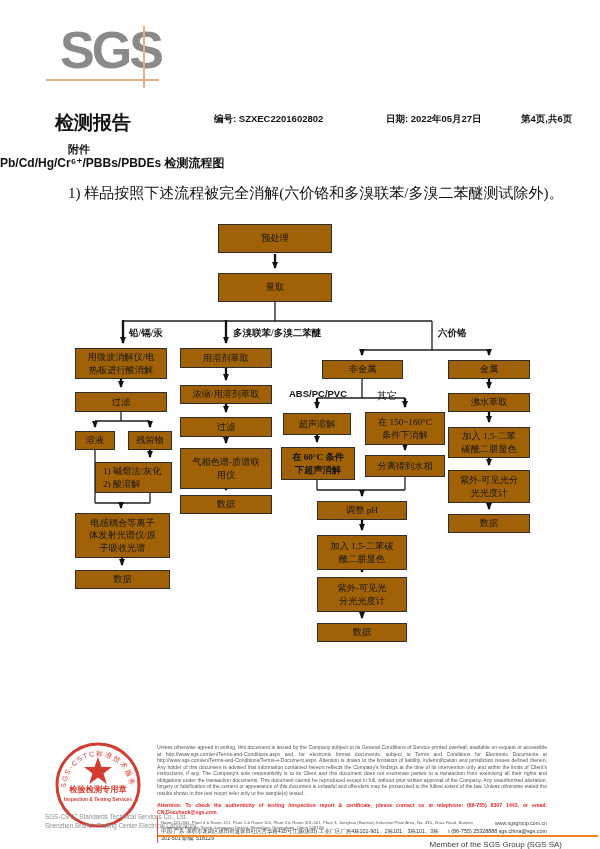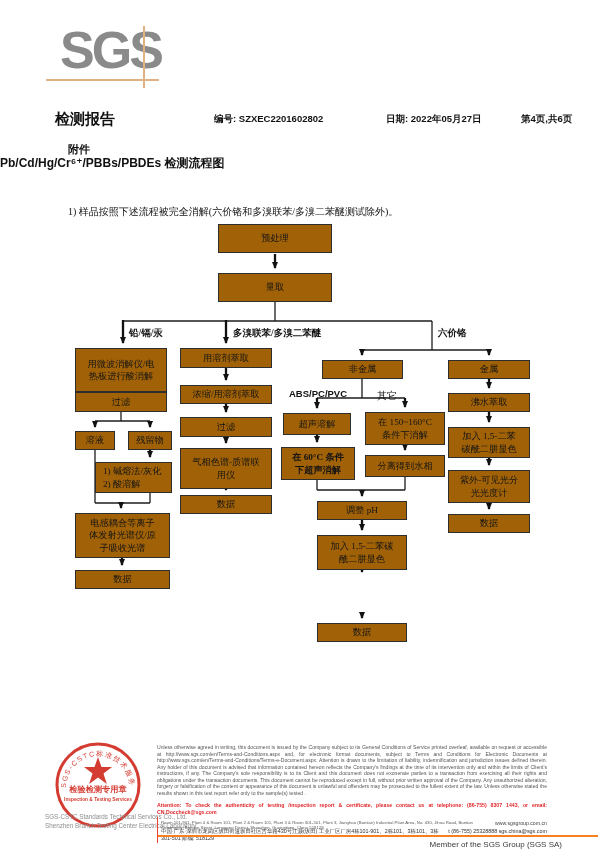--- a/index.html
+++ b/index.html
@@ -5,25 +5,25 @@
   html,body{margin:0;padding:0;background:#e9e9e9;}
   .page{position:relative;width:600px;height:849px;background:#ffffff;overflow:hidden;
         font-family:"Liberation Serif","DejaVu Serif",serif;}
   .abs{position:absolute;}
   .sans{font-family:"Liberation Sans","DejaVu Sans",sans-serif;}
   
   .sgs-word{position:absolute;left:60px;top:24px;font-family:"Liberation Sans","DejaVu Sans",sans-serif;
             font-weight:800;font-size:52px;line-height:1;color:#8a8a8a;letter-spacing:-3px;}
   .tan-v{position:absolute;left:143px;top:26px;width:1.6px;height:62px;background:#dfb183;}
   .tan-h{position:absolute;left:46px;top:79px;width:113px;height:1.6px;background:#dfb183;}
-  .report-title{position:absolute;left:55px;top:110px;font-weight:bold;font-size:15px;color:#111;}
+  .report-title{position:absolute;left:55px;top:110px;font-weight:bold;font-size:19px;color:#111;}
   .hmeta{position:absolute;top:113px;font-weight:bold;font-size:9.5px;color:#111;}
   .attach{position:absolute;left:68px;top:142px;font-weight:bold;font-size:11px;color:#111;}
   .flow-title{position:absolute;left:0;top:155px;width:600px;text-align:left;font-weight:bold;font-size:12px;color:#111;}
-  .note1{position:absolute;left:68px;top:184px;font-size:10px;color:#111;margin-top:21px;}
+  .note1{position:absolute;left:68px;top:184px;font-size:15px;color:#111;}
   
   .fbox{position:absolute;box-sizing:border-box;border:1.1px solid #2e2e2e;background:#a16207;
         display:flex;align-items:center;justify-content:center;text-align:center;
         font-size:9.2px;line-height:1.32;color:#141414;white-space:pre-line;}
   .fbox.leftalign{justify-content:flex-start;text-align:left;padding-left:5px;}
   .flabel{position:absolute;font-weight:bold;font-size:9.5px;color:#111;white-space:nowrap;}
   svg.wires{position:absolute;left:0;top:0;pointer-events:none;}
   line.thin{stroke:#1c1c1c;stroke-width:1.3;}
   line.arr{stroke:#111;stroke-width:2.3;}
   
@@ -116,21 +116,21 @@
     <line class="arr" x1="489" y1="503" x2="489" y2="509" marker-end="url(#ah)"></line>
   </svg>
 
   <div class="fbox" style="left:218px;top:224px;width:114px;height:29px;">预处理</div>
   <div class="fbox" style="left:218px;top:273px;width:114px;height:29px;">量取</div>
 
   <div class="flabel" style="left:129px;top:327px;">铅/镉/汞</div>
   <div class="flabel" style="left:233px;top:327px;">多溴联苯/多溴二苯醚</div>
   <div class="flabel" style="left:438px;top:327px;">六价铬</div>
 
-  <div class="fbox" style="left:75px;top:348px;width:92px;height:44px;">用微波消解仪/电
+  <div class="fbox" style="left:75px;top:348px;width:92px;height:31px;">用微波消解仪/电
 热板进行酸消解</div>
   <div class="fbox" style="left:75px;top:392px;width:92px;height:20px;">过滤</div>
   <div class="fbox" style="left:75px;top:431px;width:40px;height:19px;">溶液</div>
   <div class="fbox" style="left:128px;top:431px;width:44px;height:19px;">残留物</div>
   <div class="fbox leftalign" style="left:95px;top:462px;width:77px;height:31px;padding-left:7px;">1) 碱熔法/灰化
 2) 酸溶解</div>
   <div class="fbox" style="left:75px;top:513px;width:95px;height:45px;">电感耦合等离子
 体发射光谱仪/原
 子吸收光谱</div>
   <div class="fbox" style="left:75px;top:570px;width:95px;height:19px;">数据</div>
@@ -147,20 +147,22 @@
   <div class="flabel" style="left:377px;top:389px;font-weight:normal;font-size:10px;">其它</div>
   <div class="fbox" style="left:283px;top:413px;width:68px;height:22px;">超声溶解</div>
   <div class="fbox" style="left:365px;top:412px;width:80px;height:33px;">在 150~160°C
 条件下消解</div>
   <div class="fbox" style="left:281px;top:447px;width:74px;height:33px;font-weight:bold;">在 60°C 条件
 下超声消解</div>
   <div class="fbox" style="left:365px;top:455px;width:80px;height:22px;">分离得到水相</div>
   <div class="fbox" style="left:317px;top:501px;width:90px;height:19px;">调整 pH</div>
   <div class="fbox" style="left:317px;top:535px;width:90px;height:35px;">加入 1,5-二苯碳
 酰二肼显色</div>
+  <div class="fbox" style="left:317px;top:577px;width:90px;height:35px;">紫外-可见光
+分光光度计</div>
   <div class="fbox" style="left:317px;top:623px;width:90px;height:19px;">数据</div>
 
   <div class="fbox" style="left:448px;top:360px;width:82px;height:19px;">金属</div>
   <div class="fbox" style="left:448px;top:393px;width:82px;height:19px;">沸水萃取</div>
   <div class="fbox" style="left:448px;top:427px;width:82px;height:31px;">加入 1,5-二苯
 碳酰二肼显色</div>
   <div class="fbox" style="left:448px;top:470px;width:82px;height:33px;">紫外-可见光分
 光光度计</div>
   <div class="fbox" style="left:448px;top:514px;width:82px;height:19px;">数据</div>
 

